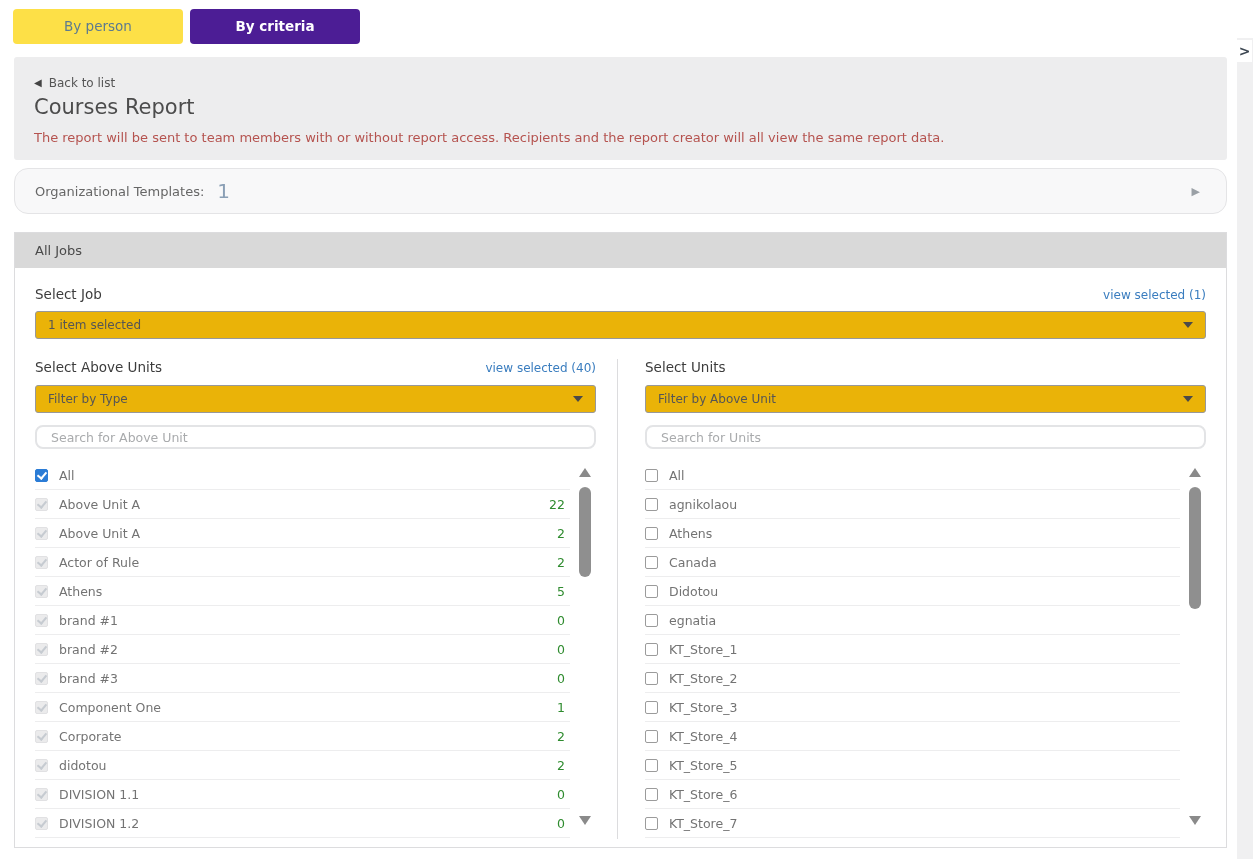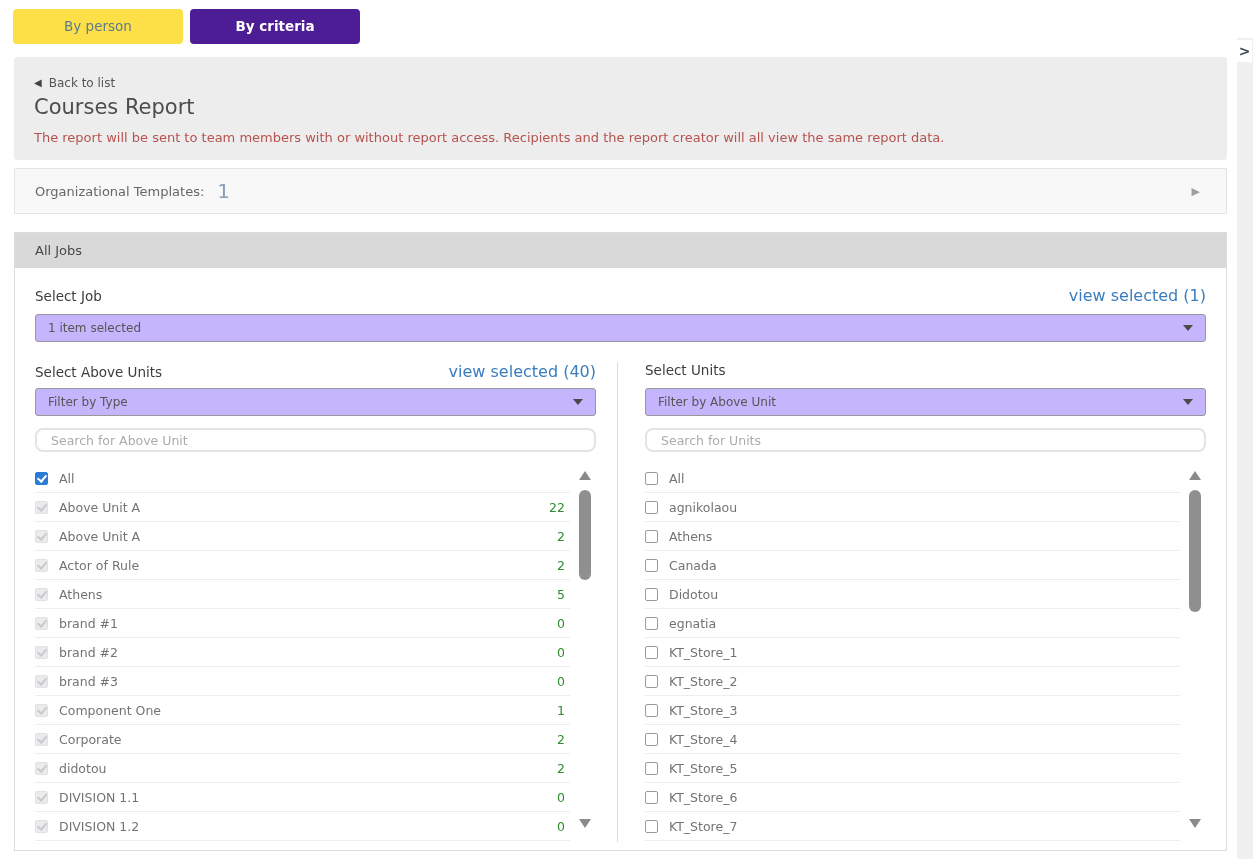--- a/index.html
+++ b/index.html
@@ -22,39 +22,39 @@
   .content { margin:13px 26px 0 14px; width:1213px; }
 
   
   .header-panel { background:#ededee; border-radius:3px; padding:14px 20px 15px; }
   .back-link { font-size:12px; color:#555; cursor:pointer; display:inline-flex; align-items:center; gap:7px; }
   .back-arrow { font-size:10px; color:#444; }
   .page-title { margin-top:5px; font-size:21px; font-weight:400; color:#4c4c4c; }
   .warning { margin-top:11px; font-size:13px; color:#b5534f; }
 
   
-  .org-row { margin-top:8px; background:#f8f8f9; border:1px solid #e4e4e6; border-radius:1px;
+  .org-row { margin-top:8px; background:#f8f8f9; border:1px solid #e4e4e6; border-radius:14px;
     height:46px; display:flex; align-items:center; padding:0 20px; cursor:pointer; }
   .org-label { font-size:13px; color:#666; }
   .org-count { margin-left:13px; font-size:20px; color:#8a9fb5; }
   .org-chevron { margin-left:auto; margin-right:6px; font-size:11px; color:#9aa0a6; }
 
   
   .main-panel { margin-top:18px; border:1px solid #dcdcde; background:#fff; }
   .panel-bar { background:#d9d9d9; height:35px; line-height:35px; padding:0 20px;
     font-size:13px; color:#4a4a4a; }
   .panel-body { padding:18px 0 8px; }
 
   .job-row { display:flex; justify-content:space-between; align-items:baseline; padding:0 20px; }
   .bold-label { font-weight:normal; font-size:13.5px; color:#3c3c3c; }
-  .link { font-size:16px; color:#3a7dbf; cursor:pointer; text-decoration:none; }
+  .link { font-size:12px; color:#3a7dbf; cursor:pointer; text-decoration:none; }
 
   .select-box { border:1px solid #97989a; border-radius:3px; height:28px;
     display:flex; align-items:center; justify-content:space-between;
-    padding:0 12px; font-size:12px; color:#555; background:#c4b5fd; cursor:pointer; }
+    padding:0 12px; font-size:12px; color:#555; background:#eab308; cursor:pointer; }
   .job-select { margin:9px 20px 0; }
   .caret-down { width:0; height:0; border-left:5px solid transparent;
     border-right:5px solid transparent; border-top:6px solid #4a4a4a; }
 
   
   .columns { display:flex; margin-top:20px; align-items:stretch; }
   .col { flex:1; min-width:0; padding:0 20px; }
   .col.left { border-right:1px solid #dcdcde; padding-right:21px; }
   .col.right { padding-left:27px; }
   .col-head { display:flex; justify-content:space-between; align-items:baseline; height:17px; }

